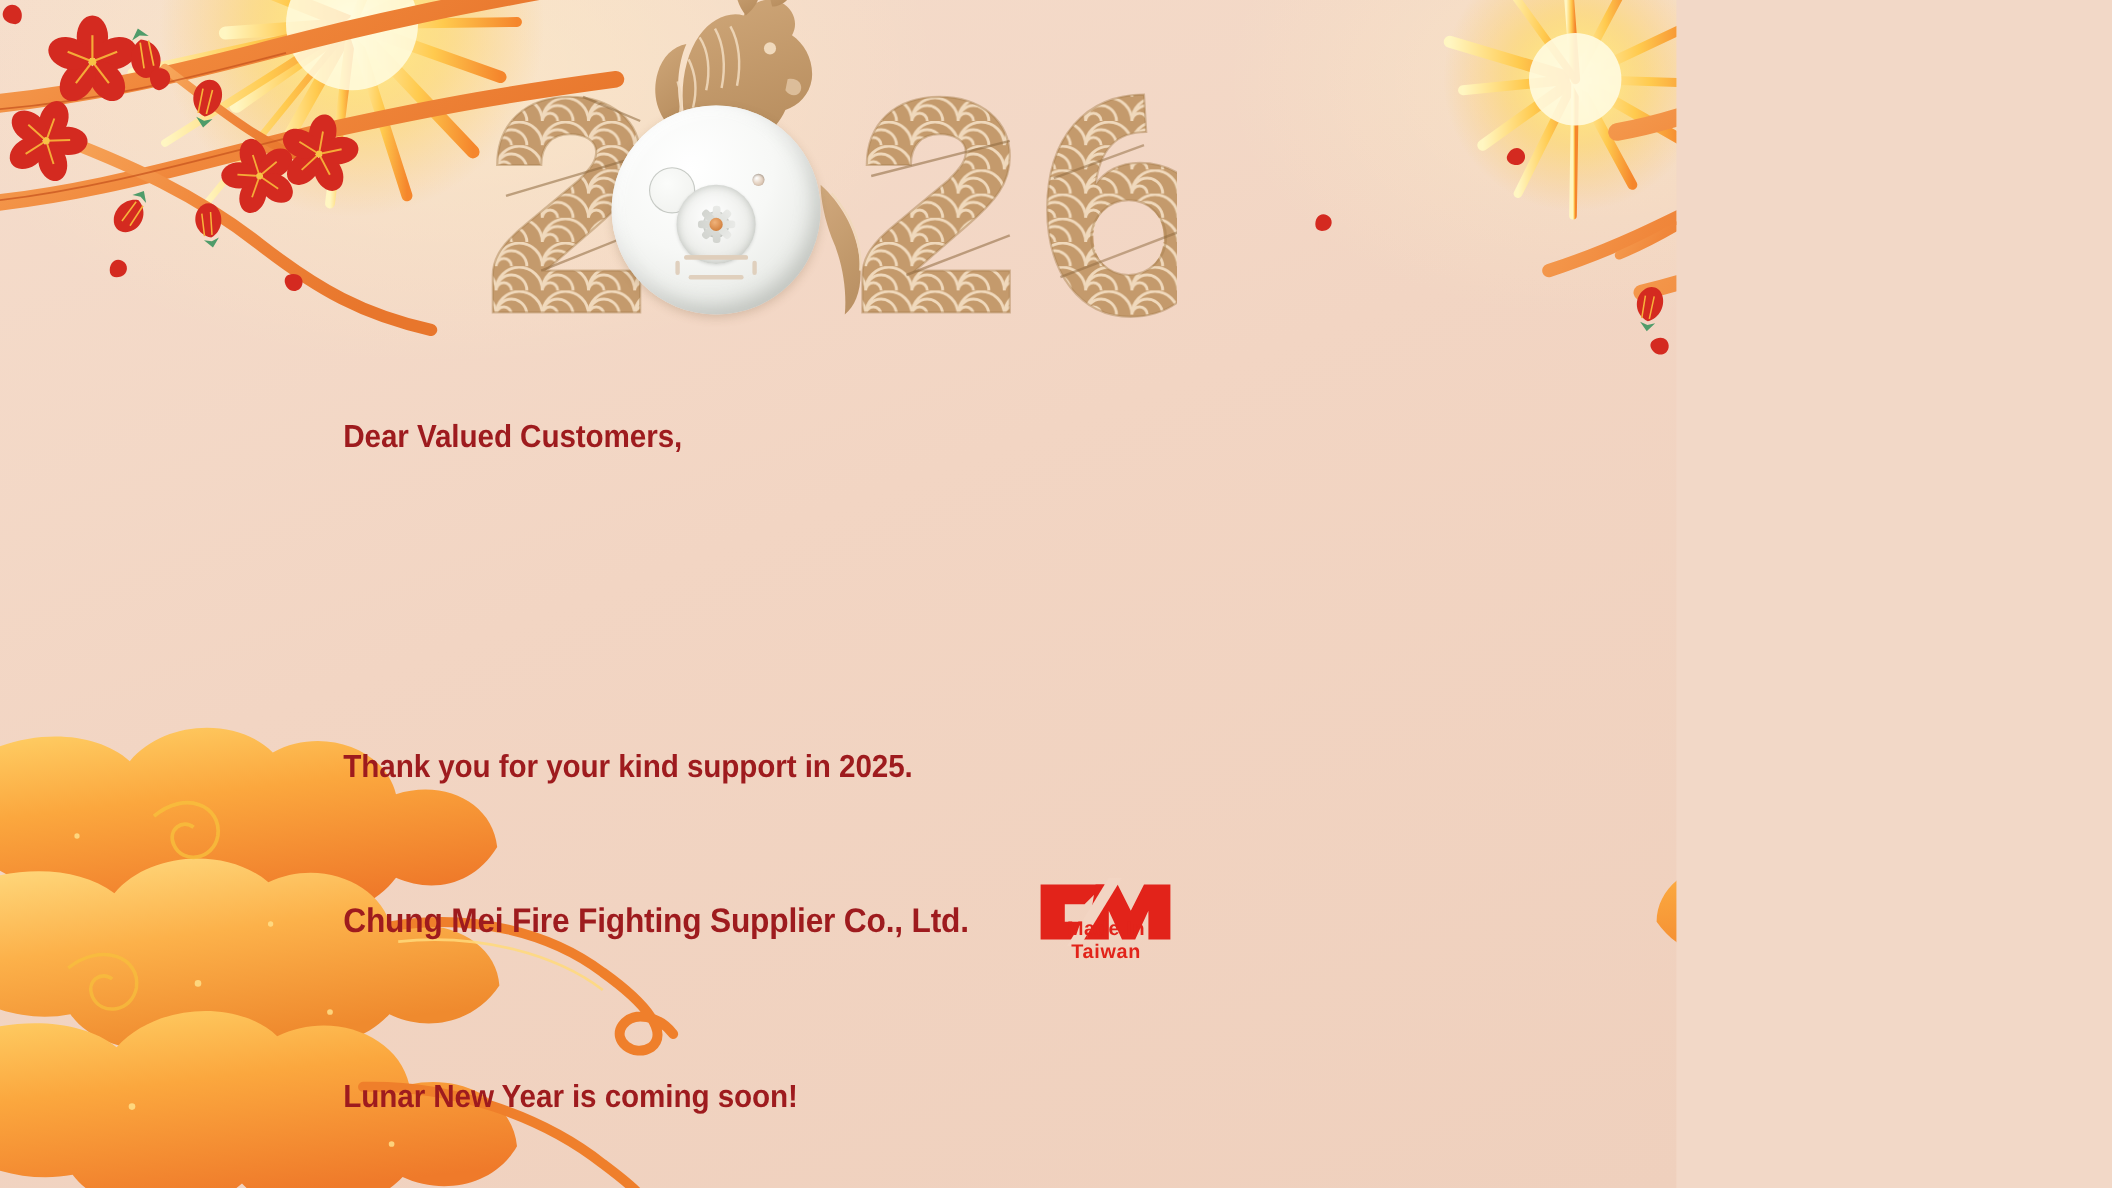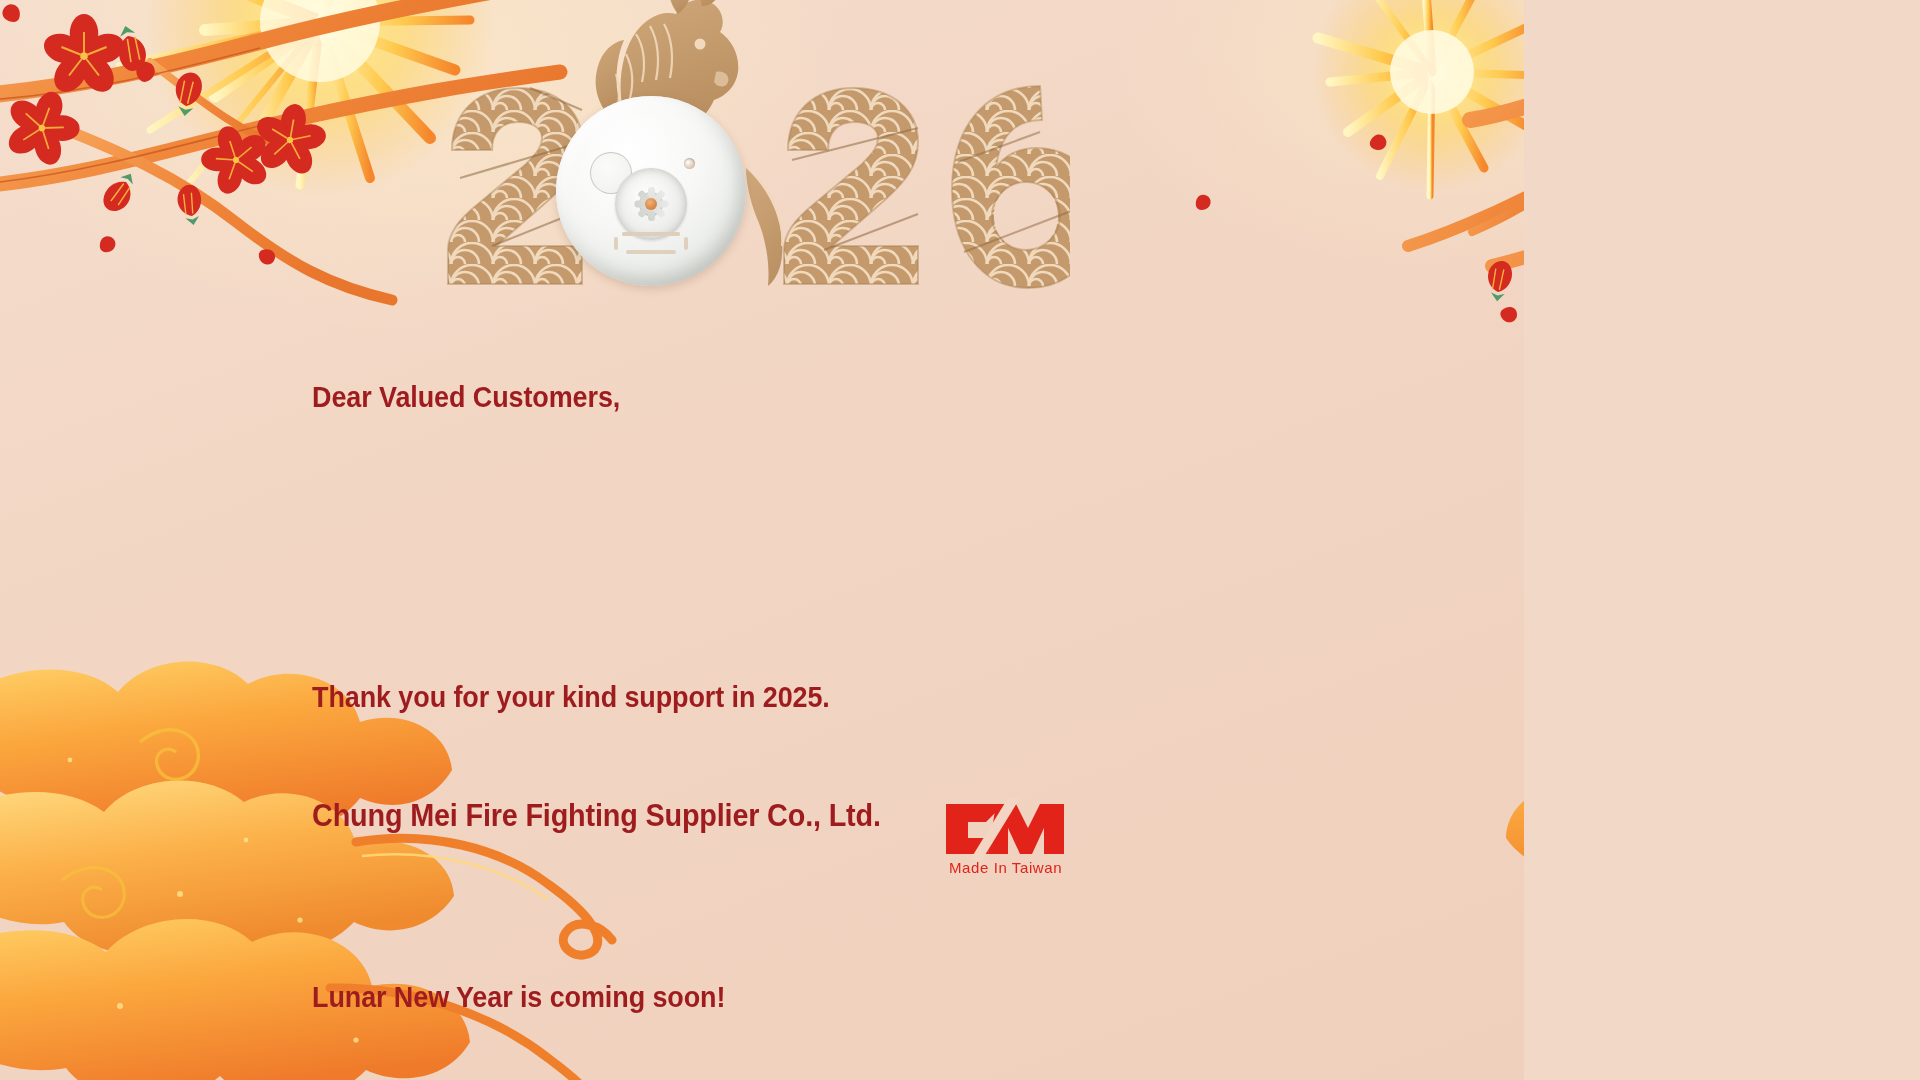--- a/index.html
+++ b/index.html
@@ -115,35 +115,35 @@
     transform-origin:left top;
     white-space:pre-wrap;
   }
   #message p { margin:0; }
   #message .spacer { height:50px; }
 
   
   #signature {
     position:absolute;
     left:312px; top:798px;
-    display:flex; align-items:flex-start; gap:18px;
+    display:flex; align-items:center; gap:18px;
   }
   #company {
     color:#9e1b1e;
     font-weight:700; font-size:31px;
     letter-spacing:-.2px;
     transform:scaleX(.93); transform-origin:left center;
     white-space:nowrap;
   }
   #logo { width:128px; height:78px; position:relative; flex:none; }
   #logo svg{ display:block; }
   #logo .mit {
     position:absolute; left:0; right:0; bottom:0;
     text-align:center;
-    font-size:15px; font-weight:400; letter-spacing:.6px;
+    font-size:18px; font-weight:700; letter-spacing:.6px;
     color:#e2231a;
   }
 </style>
 </head>
 <body>
 
 <div id="card">
 
   <div class="layer">
     <svg viewBox="0 0 1920 1080" xmlns="http://www.w3.org/2000/svg">

